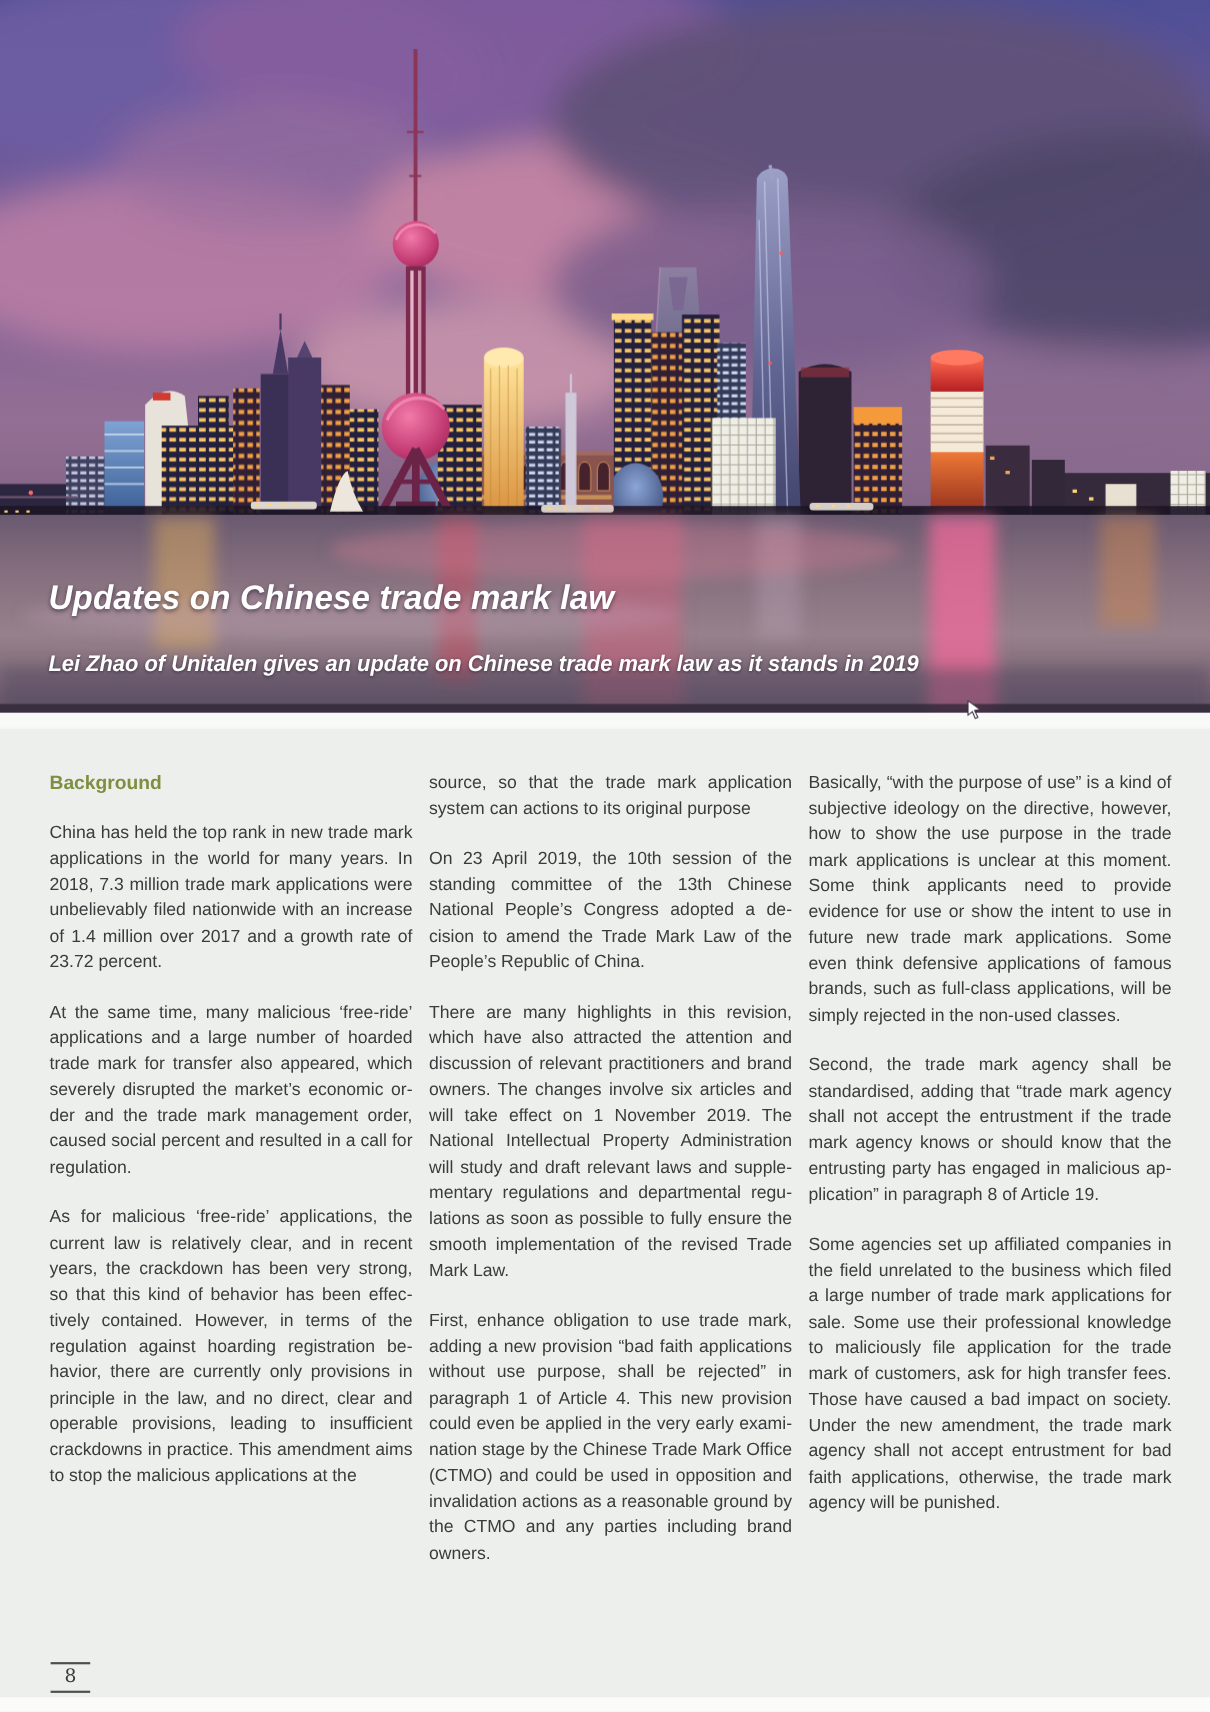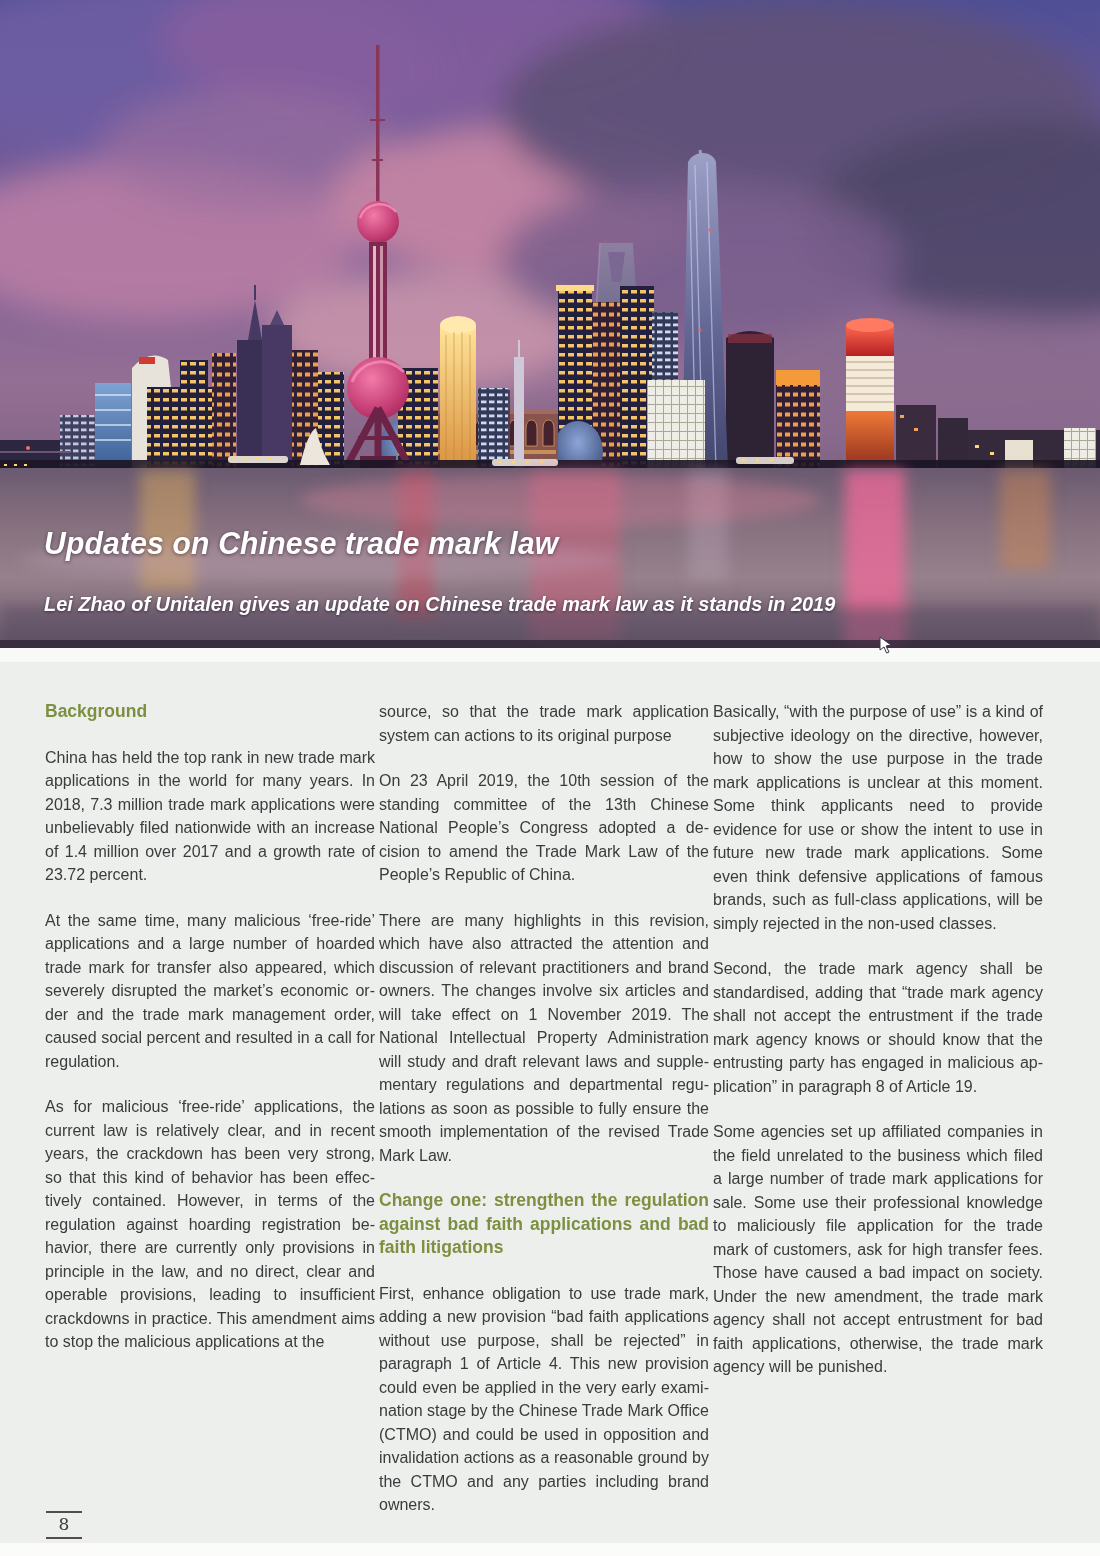--- a/index.html
+++ b/index.html
@@ -18,21 +18,21 @@
     text-shadow:0 1px 4px rgba(20,10,30,.55);
   }
   .hero-text p{
     margin:30px 0 0 0;font-size:20.5px;font-weight:bold;
     transform:scaleX(.97);transform-origin:left;
     text-shadow:0 1px 3px rgba(20,10,30,.55);
   }
   
   .content{
     position:absolute;top:700px;left:45px;width:1020px;
-    display:flex;gap:4px;
+    display:flex;gap:15px;
   }
   .col{width:330px;font-size:16px;line-height:23.5px;color:#3b3b3d;
        text-align:justify;}
   .col p{margin:0 0 22px 0;}
   .col h3{
     margin:0 0 22px 0;font-size:17.5px;line-height:23.5px;
     color:#7d8f40;font-weight:bold;text-align:justify;
   }
   
   .page-num-box{
@@ -307,21 +307,20 @@
     <div class="col">
       <h3>Background</h3>
       <p>China has held the top rank in new trade mark applications in the world for many years. In 2018, 7.3 million trade mark appli­cations were unbelievably filed nationwide with an increase of 1.4 million over 2017 and a growth rate of 23.72 percent.</p>
       <p>At the same time, many malicious ‘free-ride’ applications and a large number of hoarded trade mark for transfer also appeared, which severely disrupted the market’s economic or­der and the trade mark management order, caused social percent and resulted in a call for regulation.</p>
       <p>As for malicious ‘free-ride’ applications, the current law is relatively clear, and in recent years, the crackdown has been very strong, so that this kind of behavior has been effec­tively contained. However, in terms of the regulation against hoarding registration be­havior, there are currently only provisions in principle in the law, and no direct, clear and operable provisions, leading to insufficient crackdowns in practice. This amendment aims to stop the malicious applications at the</p>
     </div>
     <div class="col">
       <p>source, so that the trade mark application system can actions to its original purpose</p>
       <p>On 23 April 2019, the 10th session of the standing committee of the 13th Chinese National People’s Congress adopted a de­cision to amend the Trade Mark Law of the People’s Republic of China.</p>
       <p>There are many highlights in this revision, which have also attracted the attention and discussion of relevant practitioners and brand owners. The changes involve six articles and will take effect on 1 November 2019. The National Intellectual Property Administration will study and draft relevant laws and supple­mentary regulations and departmental regu­lations as soon as possible to fully ensure the smooth implementation of the revised Trade Mark Law.</p>
-      <h3>Change one: strengthen the regula­tion against bad faith applications and bad faith litigations</h3>
       <p>First, enhance obligation to use trade mark, adding a new provision “bad faith applica­tions without use purpose, shall be rejected” in paragraph 1 of Article 4. This new provision could even be applied in the very early exami­nation stage by the Chinese Trade Mark Office (CTMO) and could be used in opposition and invalidation actions as a reasonable ground by the CTMO and any parties including brand owners.</p>
     </div>
     <div class="col">
       <p>Basically, “with the purpose of use” is a kind of subjective ideology on the directive, how­ever, how to show the use purpose in the trade mark applications is unclear at this mo­ment. Some think applicants need to provide evidence for use or show the intent to use in future new trade mark applications. Some even think defensive applications of famous brands, such as full-class applications, will be simply rejected in the non-used classes.</p>
       <p>Second, the trade mark agency shall be standardised, adding that “trade mark agency shall not accept the entrustment if the trade mark agency knows or should know that the entrusting party has engaged in malicious ap­plication” in paragraph 8 of Article 19.</p>
       <p>Some agencies set up affiliated companies in the field unrelated to the business which filed a large number of trade mark applications for sale. Some use their professional knowledge to maliciously file application for the trade mark of customers, ask for high transfer fees. Those have caused a bad impact on society. Under the new amendment, the trade mark agency shall not accept entrustment for bad faith applications, otherwise, the trade mark agency will be punished.</p>
     </div>
   </div>
 
   <div class="page-num-box">8</div>

